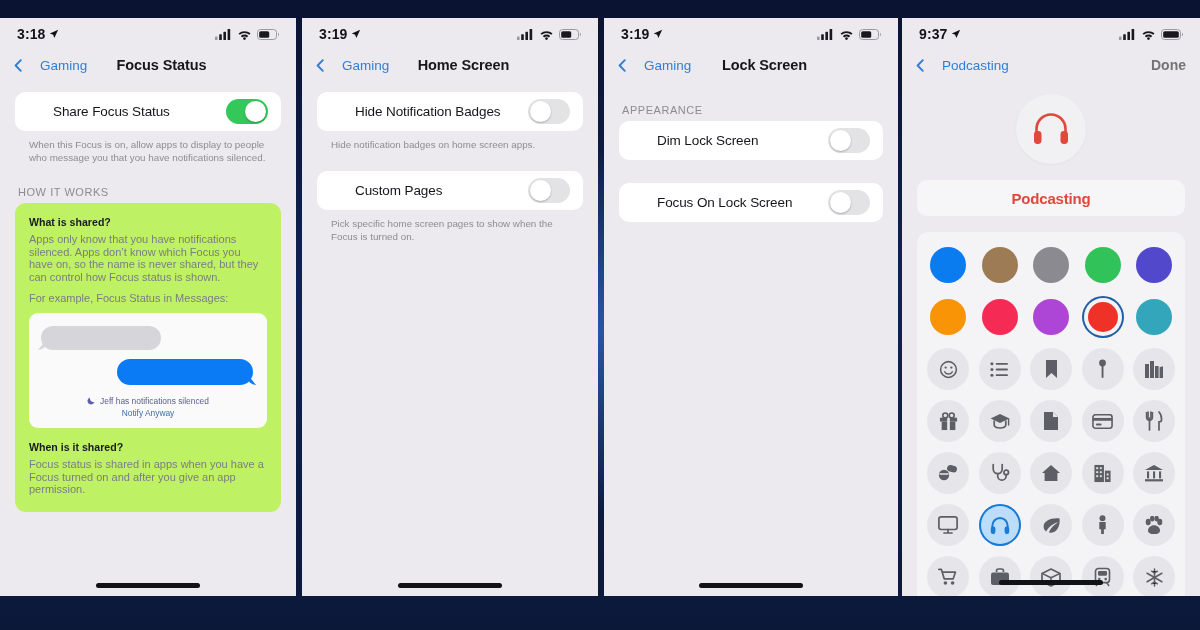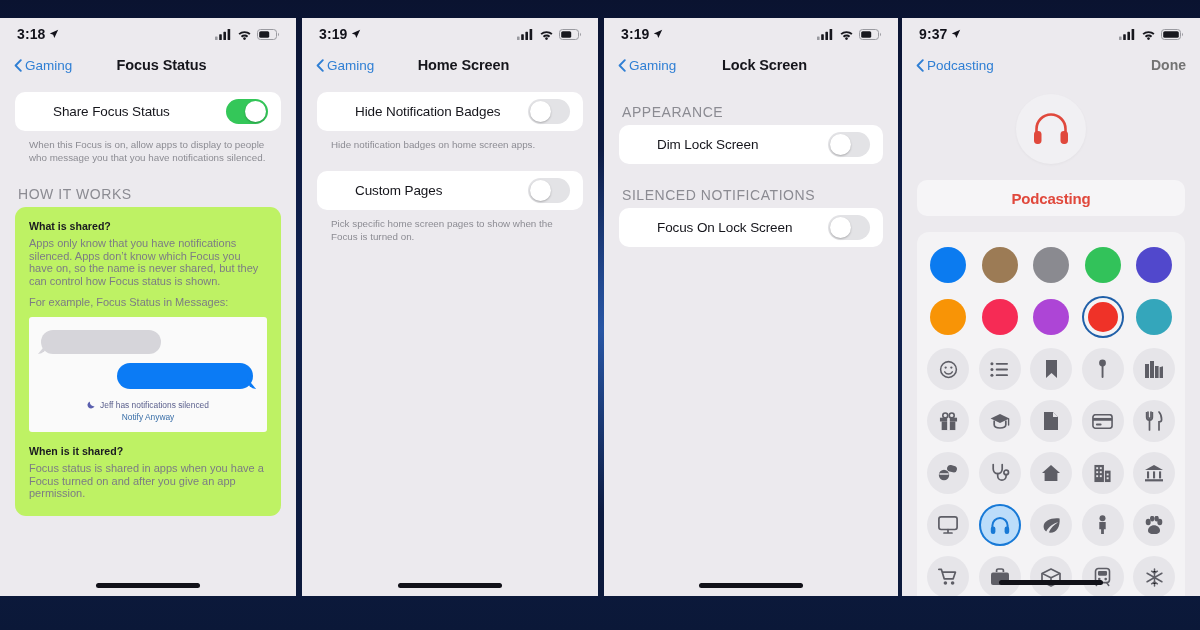--- a/index.html
+++ b/index.html
@@ -44,42 +44,42 @@
   .sb-right { display: flex; align-items: center; gap: 5px; }
 
   
   .navbar {
     height: 30px;
     display: flex; align-items: center;
     position: relative;
     padding: 0 14px;
   }
   .nav-back {
-    display: flex; align-items: center; gap: 3px;
+    display: flex; align-items: center; gap: 18px;
     color: #2f7fd4; font-size: 13.5px;
     white-space: nowrap;
     z-index: 2;
   }
   .chev { width: 8px; height: 13px; flex: none; }
   .nav-title {
     position: absolute; left: 0; right: 0;
     text-align: center;
     font-size: 14.5px; font-weight: bold; color: #16161c;
     letter-spacing: -.1px;
     margin-left: 27px;
   }
   .nav-right {
     margin-left: auto; color: #737373; font-size: 14px;
     font-weight: bold; z-index: 2;
   }
 
   
   .content { padding: 0 15px; }
   .group-header {
-    font-size: 14px; color: #8b8b92;
+    font-size: 11px; color: #8b8b92;
     letter-spacing: .55px;
     padding: 0 3px 5px 3px;
   }
   .card {
     background: #ffffff;
     border-radius: 10px;
     padding-left: 24px;
   }
   .row {
     height: 39px;
@@ -118,21 +118,21 @@
   .explain h4 {
     font-size: 10.6px; font-weight: bold; color: #1a1a20;
     margin-bottom: 5px;
   }
   .explain p {
     font-size: 11px; line-height: 12.6px; color: #7c7c84;
     margin-bottom: 9px;
   }
   .msg-preview {
     background: #fafafa;
-    border-radius: 3px;
+    border-radius: 9px;
     padding: 13px 12px 10px 12px;
     margin-bottom: 13px;
   }
   .bub-in {
     width: 120px; height: 24px; border-radius: 13px;
     background: #d6d5da;
     position: relative;
   }
   .bub-in::after{
     content:""; position:absolute; left:-3px; bottom:0;
@@ -403,21 +403,20 @@
       <div class="group-header">APPEARANCE</div>
       <div class="card">
         <div class="row">
           <span class="row-label">Dim Lock Screen</span>
           <div class="toggle">
               <div class="knob"></div>
             </div>
         </div>
       </div>
       <div style="height:23px"></div>
-      <div class="group-header">SILENCED NOTIFICATIONS</div>
       <div class="card">
         <div class="row">
           <span class="row-label">Focus On Lock Screen</span>
           <div class="toggle">
               <div class="knob"></div>
             </div>
         </div>
       </div>
     </div>
     <div class="home-ind"></div>

